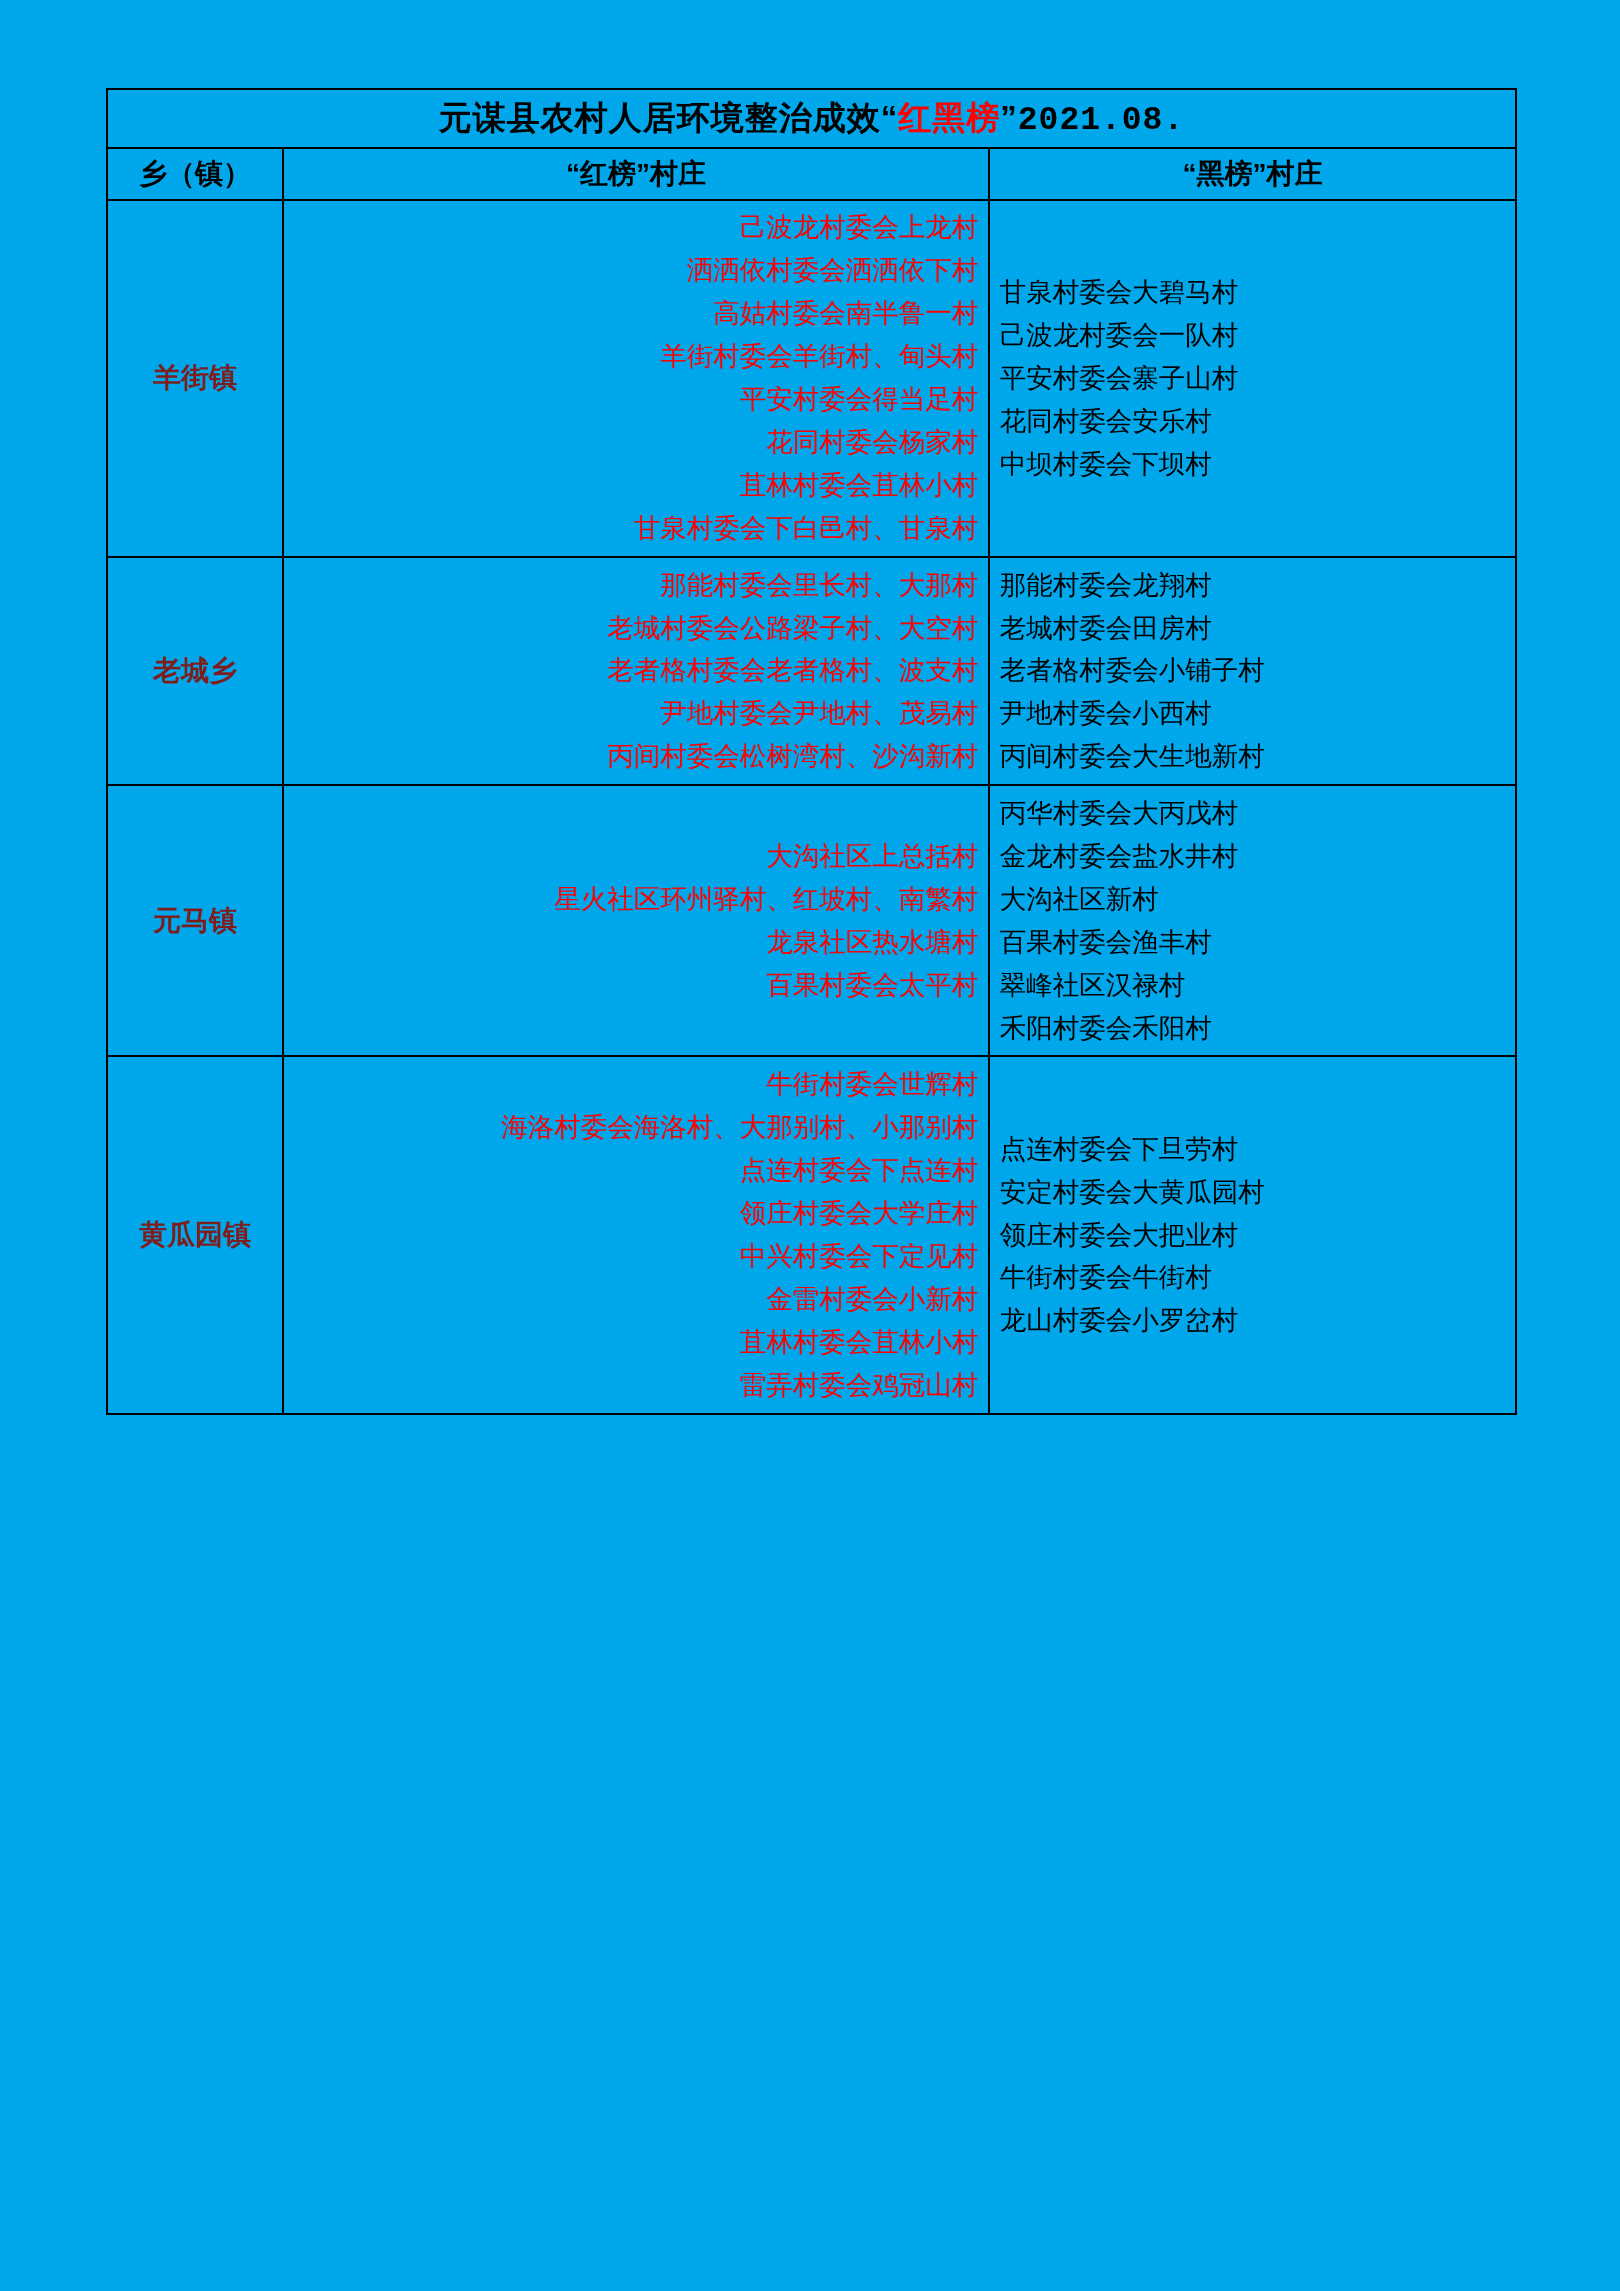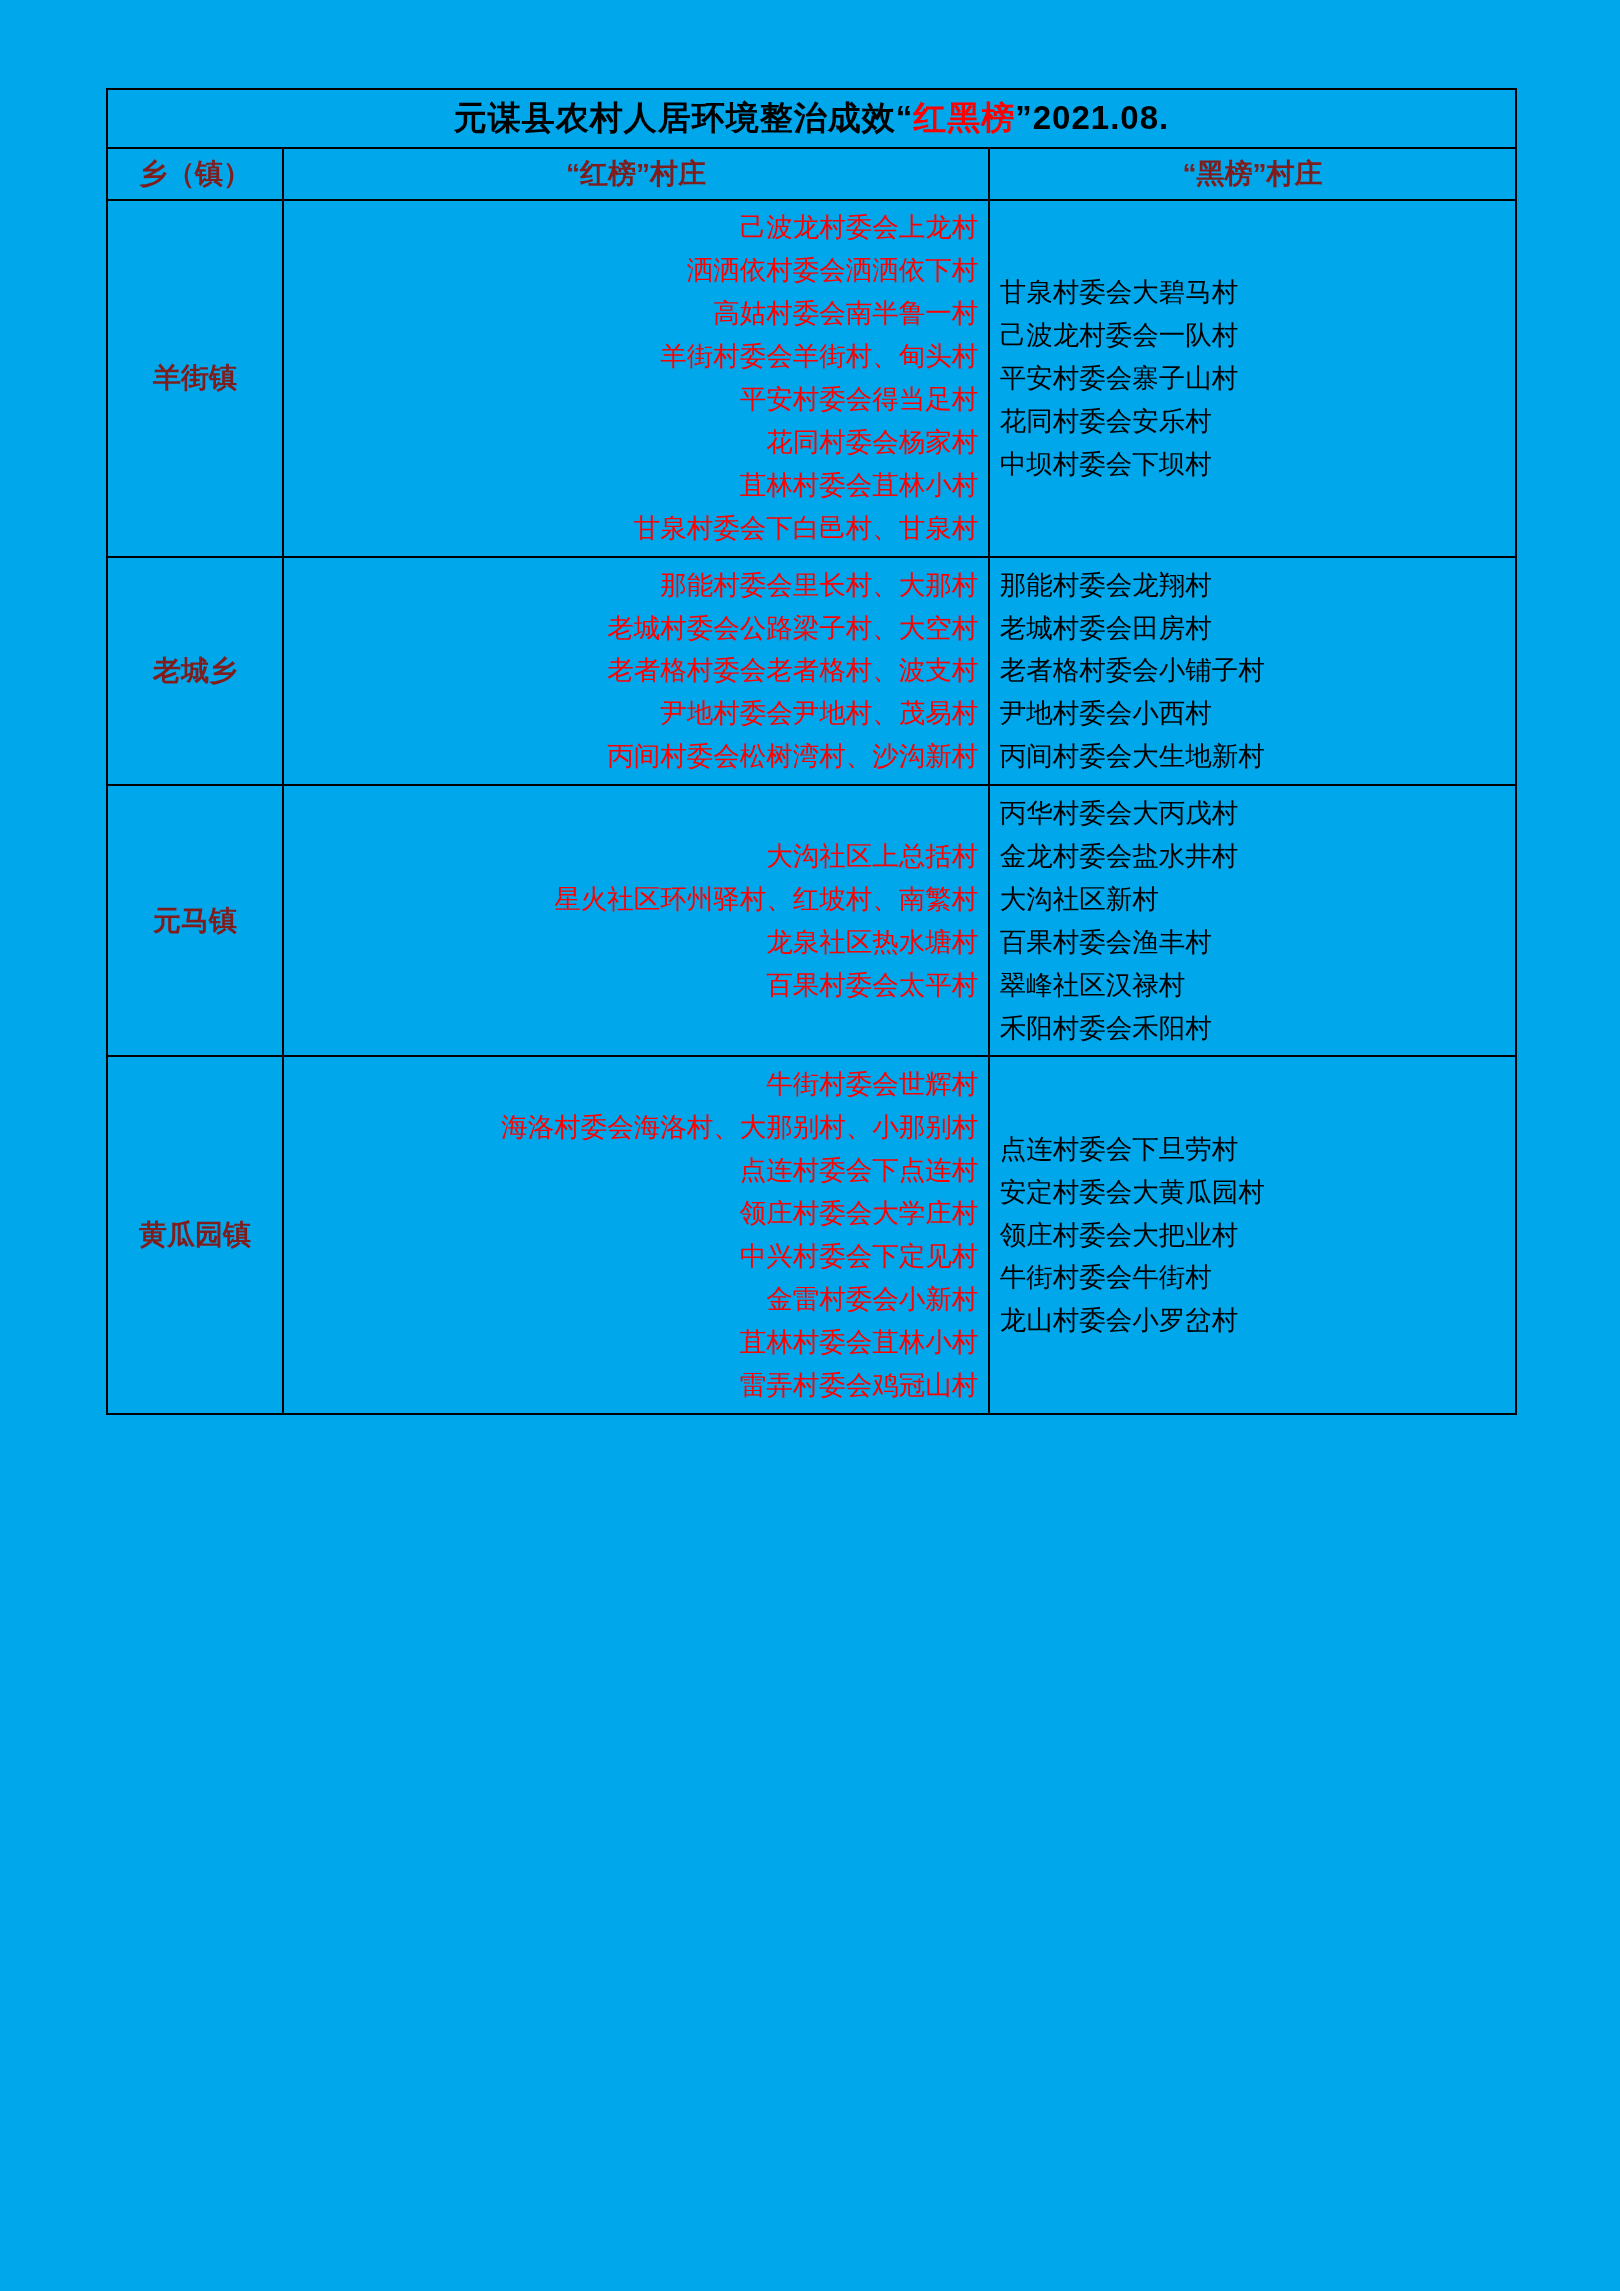--- a/index.html
+++ b/index.html
@@ -37,32 +37,32 @@
     font-size: 33px;
     font-weight: bold;
     letter-spacing: 1px;
     color: #000000;
     white-space: nowrap;
   }
   .title-red {
     color: #ff0000;
   }
   .title-date {
-    font-family: Liberation Sans, sans-serif;
+    font-family: Liberation Mono, monospace;
     font-weight: bold;
   }
   .col-town { width: 176px; }
   .col-red  { width: 706px; }
   .col-black{ width: 527px; }
 
   .head-cell {
     text-align: center;
     font-size: 28px;
     font-weight: bold;
-    color: #7f1d1d;
+    color: #000000;
     padding: 15.7px 7.8px;
     white-space: nowrap;
   }
   .town-cell {
     text-align: center;
     font-size: 28px;
     font-weight: bold;
     color: #7f1d1d;
     white-space: nowrap;
   }

